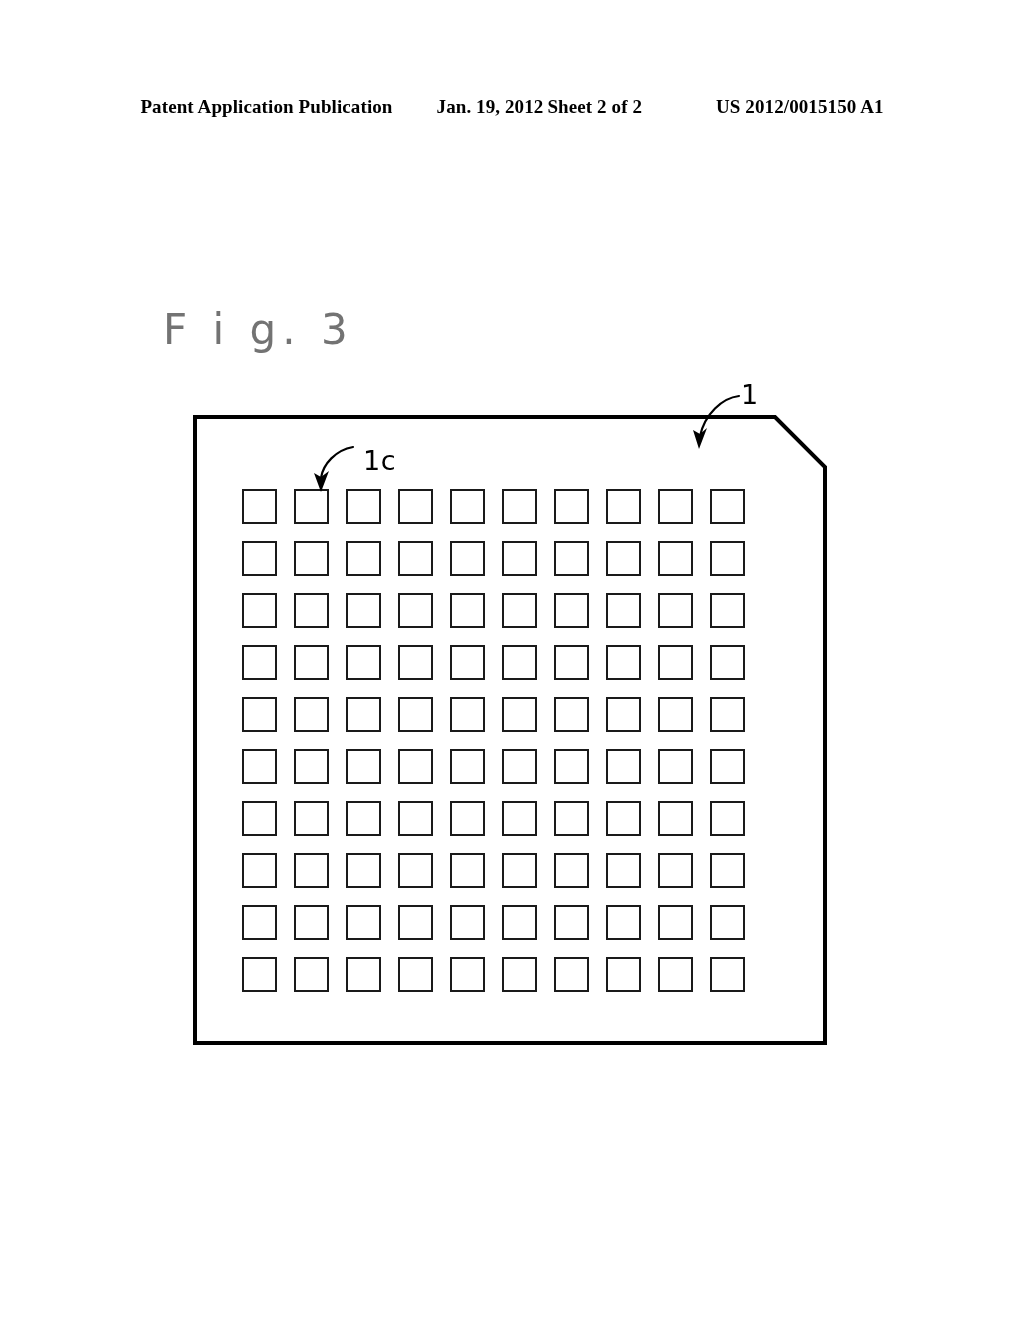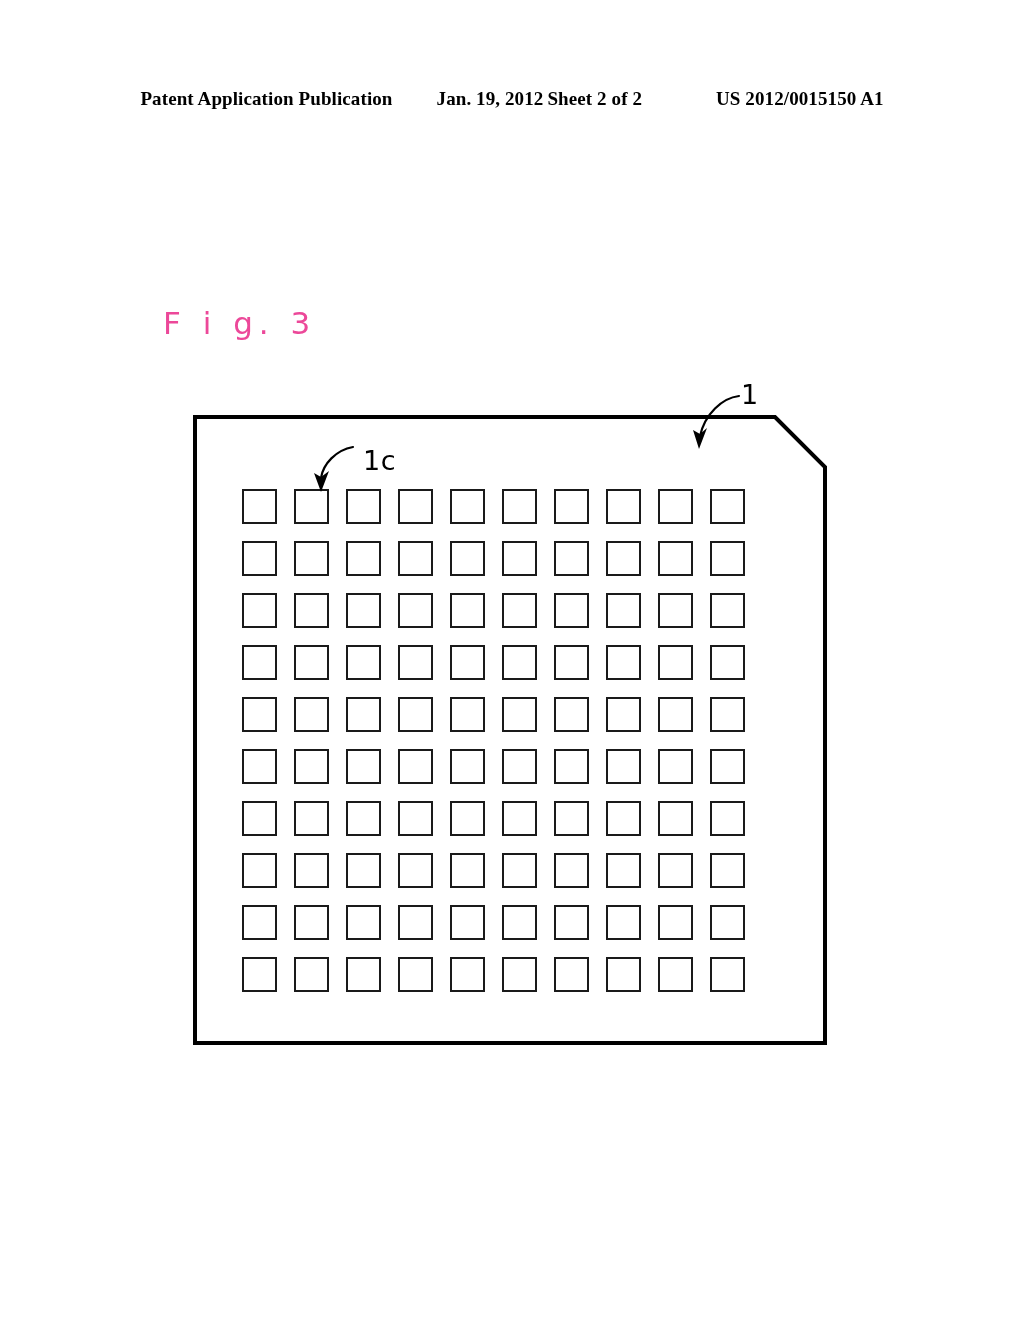--- a/index.html
+++ b/index.html
@@ -28,33 +28,33 @@
     justify-content: center;
     white-space: nowrap;
   }
   .hdr-text {
     font-family: "Liberation Serif", serif;
     font-weight: bold;
     font-size: 19px;
     color: #000000;
     letter-spacing: 0.1px;
   }
-  .hdr-pub   { margin-right: 44px; }
+  .hdr-pub   { margin-right: 44px; margin-top: 8px; }
   .hdr-date  { margin-right: 4px; }
   .hdr-sheet { margin-right: 74px; }
 
   
   #fig-label {
     position: absolute;
     left: 163px;
     top: 305px;
     font-family: "DejaVu Sans", sans-serif;
-    font-size: 31px;
+    font-size: 42px;
     font-weight: 400;
-    color: #ec4899;
+    color: #737373;
     letter-spacing: 6px;
     white-space: nowrap;
   }
 
   
   #drawing {
     position: absolute;
     left: 0;
     top: 0;
     width: 1024px;

